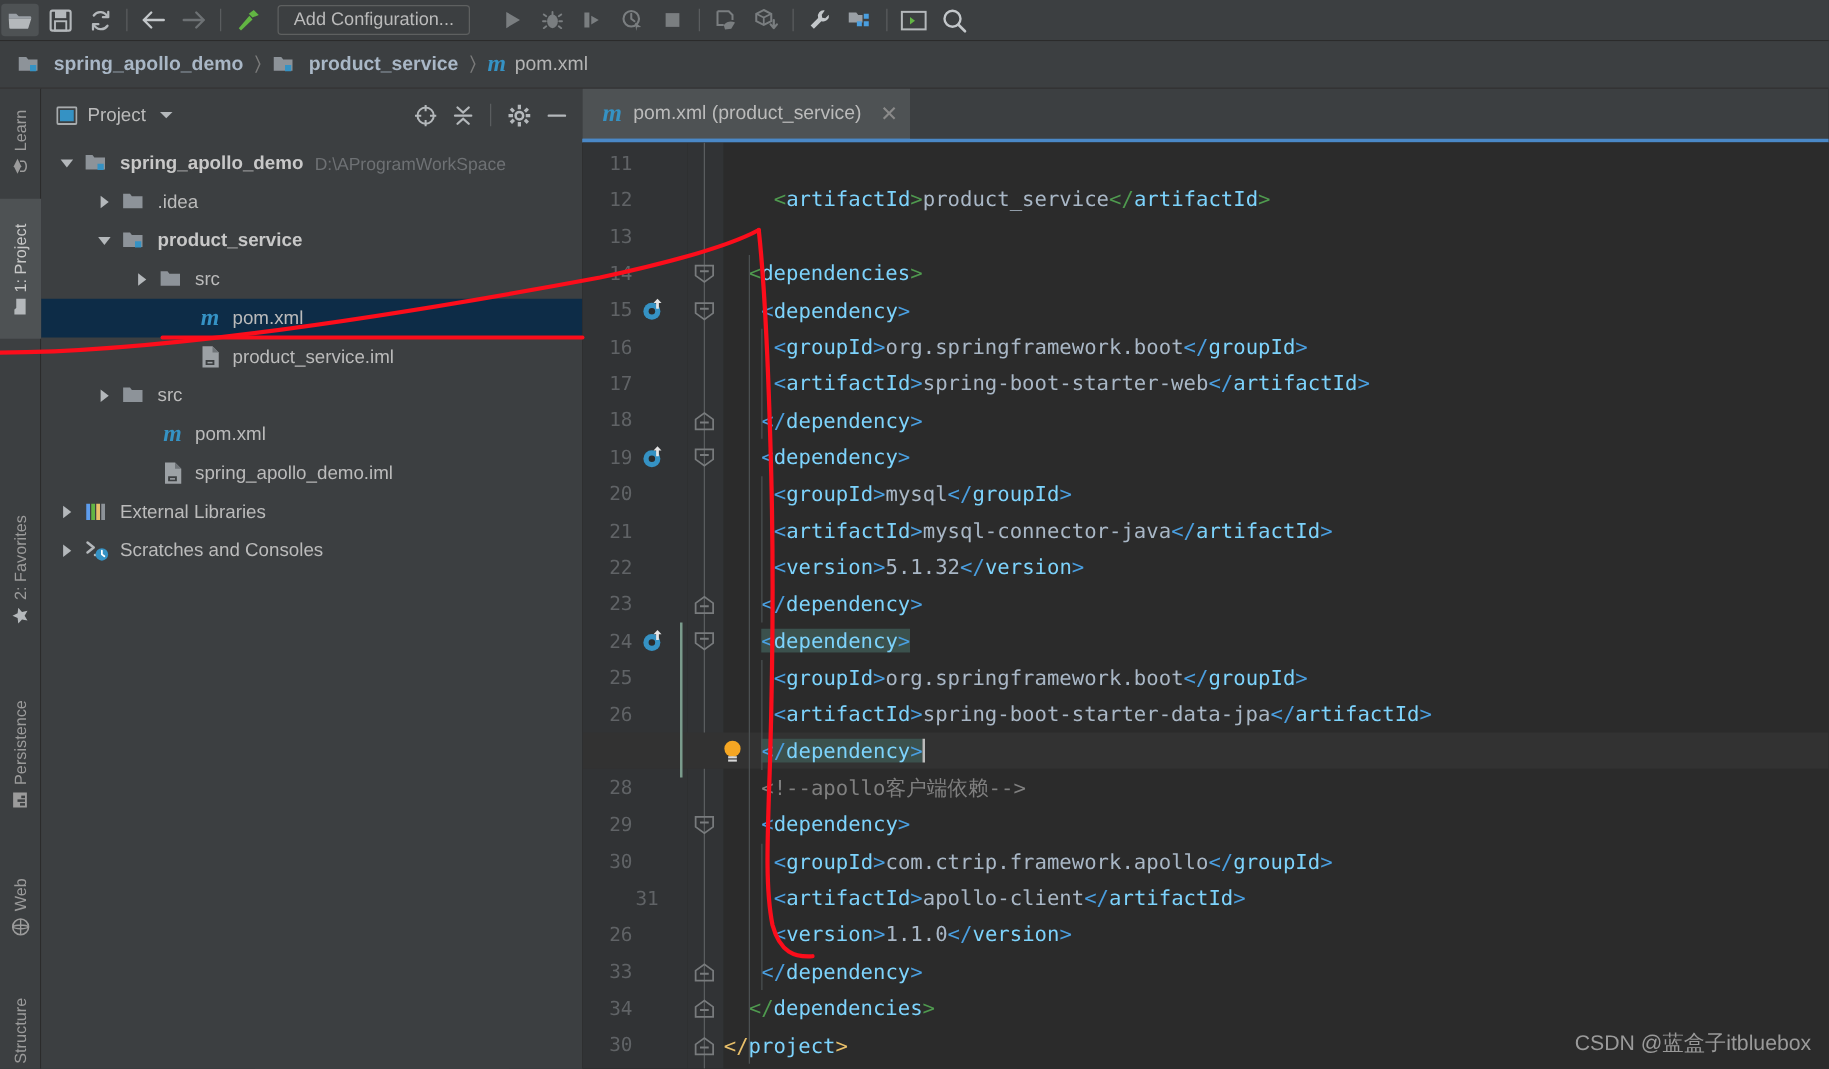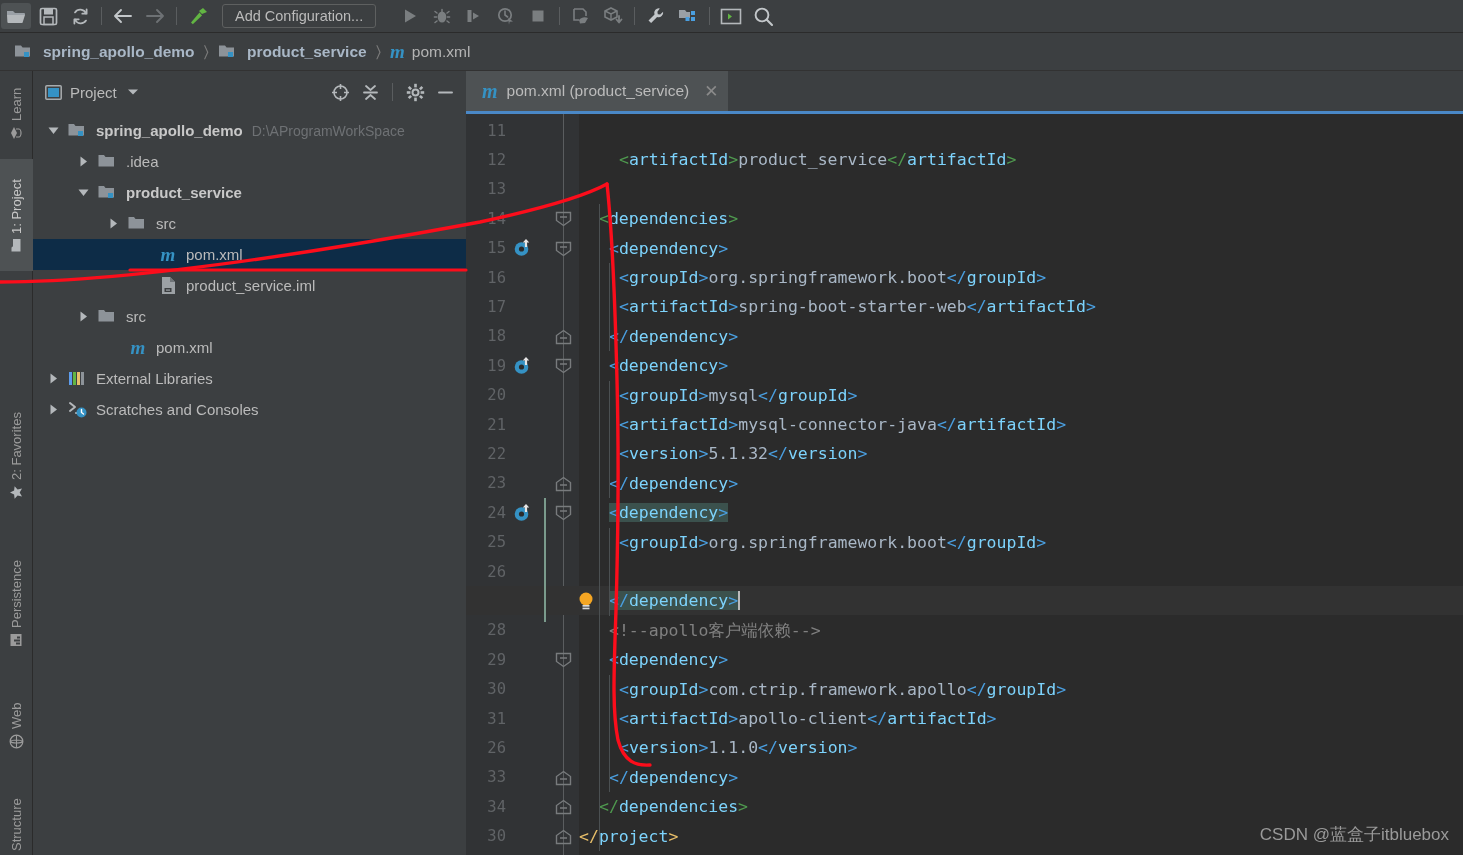--- a/index.html
+++ b/index.html
@@ -491,20 +491,32 @@
           </span>
           <span class="tlabel">src</span>
         </div>
         <div class="trow" style="padding-left: 70px;">
           <span class="tw"></span>
           <span style="display: flex; align-items: center; margin-left: 4px; width: 22px; justify-content: center;">
             <span style="color:#3592c4;font-weight:bold;font-style:italic;font-size:19px;font-family:'Liberation Serif',serif;line-height:1;">m</span>
           </span>
           <span class="tlabel">pom.xml</span>
         </div>
+        <div class="trow" style="padding-left: 70px;">
+          <span class="tw"></span>
+          <span style="display: flex; align-items: center; margin-left: 4px; width: 22px; justify-content: center;">
+            <svg width="17" height="19" viewBox="0 0 17 19">
+              <path d="M2 1h8l5 5v12H2z" fill="#9ca1a5"></path>
+              <path d="M10 1v5h5z" fill="#6f7478"></path>
+              <rect x="4.5" y="12" width="7" height="4" fill="#3c3f41"></rect>
+              <rect x="6" y="13.5" width="4" height="1.2" fill="#9ca1a5"></rect>
+            </svg>
+          </span>
+          <span class="tlabel">spring_apollo_demo.iml</span>
+        </div>
         <div class="trow" style="padding-left: 10px;">
           <span class="tw">
             <svg width="9" height="11" viewBox="0 0 9 11">
               <path d="M1.5 0.5v10L8 5.5z" fill="#b4b8bb"></path>
             </svg>
           </span>
           <span style="display: flex; align-items: center; margin-left: 4px; width: 22px; justify-content: center;">
             <svg width="20" height="17" viewBox="0 0 20 17">
               <rect x="1" y="2" width="3" height="13" fill="#5d9cec"></rect>
               <rect x="5" y="2" width="3" height="13" fill="#62b543"></rect>
@@ -622,21 +634,21 @@
           </div>
           <div class="gutter-line" style="top: 501.8px;">
             <span class="lnum">28</span>
           </div>
           <div class="gutter-line" style="top: 531.2px;">
             <span class="lnum">29</span>
           </div>
           <div class="gutter-line" style="top: 560.6px;">
             <span class="lnum">30</span>
           </div>
-          <div class="gutter-line" style="top: 590px;">
+          <div class="gutter-line" style="top: 590px; justify-content: center;">
             <span class="lnum">31</span>
           </div>
           <div class="gutter-line" style="top: 619.4px;">
             <span class="lnum">26</span>
           </div>
           <div class="gutter-line" style="top: 648.8px;">
             <span class="lnum">33</span>
           </div>
           <div class="gutter-line" style="top: 678.2px;">
             <span class="lnum">34</span>
@@ -730,20 +742,21 @@
           <div class="cline" style="top: 149px; left: 40px;"><span><span class="br-blue">&lt;</span><span class="tag">groupId</span><span class="br-blue">&gt;</span><span class="txt">org.springframework.boot</span><span class="br-blue">&lt;/</span><span class="tag">groupId</span><span class="br-blue">&gt;</span></span></div>
           <div class="cline" style="top: 178.4px; left: 40px;"><span><span class="br-blue">&lt;</span><span class="tag">artifactId</span><span class="br-blue">&gt;</span><span class="txt">spring-boot-starter-web</span><span class="br-blue">&lt;/</span><span class="tag">artifactId</span><span class="br-blue">&gt;</span></span></div>
           <div class="cline" style="top: 207.8px; left: 30px;"><span><span class="br-blue">&lt;/</span><span class="tag">dependency</span><span class="br-blue">&gt;</span></span></div>
           <div class="cline" style="top: 237.2px; left: 30px;"><span><span class="br-blue">&lt;</span><span class="tag">dependency</span><span class="br-blue">&gt;</span></span></div>
           <div class="cline" style="top: 266.6px; left: 40px;"><span><span class="br-blue">&lt;</span><span class="tag">groupId</span><span class="br-blue">&gt;</span><span class="txt">mysql</span><span class="br-blue">&lt;/</span><span class="tag">groupId</span><span class="br-blue">&gt;</span></span></div>
           <div class="cline" style="top: 296px; left: 40px;"><span><span class="br-blue">&lt;</span><span class="tag">artifactId</span><span class="br-blue">&gt;</span><span class="txt">mysql-connector-java</span><span class="br-blue">&lt;/</span><span class="tag">artifactId</span><span class="br-blue">&gt;</span></span></div>
           <div class="cline" style="top: 325.4px; left: 40px;"><span><span class="br-blue">&lt;</span><span class="tag">version</span><span class="br-blue">&gt;</span><span class="txt">5.1.32</span><span class="br-blue">&lt;/</span><span class="tag">version</span><span class="br-blue">&gt;</span></span></div>
           <div class="cline" style="top: 354.8px; left: 30px;"><span><span class="br-blue">&lt;/</span><span class="tag">dependency</span><span class="br-blue">&gt;</span></span></div>
           <div class="cline" style="top: 384.2px; left: 30px;"><span class="hl"><span class="br-blue">&lt;</span><span class="tag">dependency</span><span class="br-blue">&gt;</span></span></div>
           <div class="cline" style="top: 413.6px; left: 40px;"><span><span class="br-blue">&lt;</span><span class="tag">groupId</span><span class="br-blue">&gt;</span><span class="txt">org.springframework.boot</span><span class="br-blue">&lt;/</span><span class="tag">groupId</span><span class="br-blue">&gt;</span></span></div>
+          <div class="cline" style="top: 443px; left: 40px;"><span><span class="br-blue">&lt;</span><span class="tag">artifactId</span><span class="br-blue">&gt;</span><span class="txt">spring-boot-starter-data-jpa</span><span class="br-blue">&lt;/</span><span class="tag">artifactId</span><span class="br-blue">&gt;</span></span></div>
           <div class="cline curline-bg" style="top: 472.4px;"></div>
           <div class="cline" style="top: 472.4px; left: 30px;"><span class="hl"><span class="br-blue">&lt;/</span><span class="tag">dependency</span><span class="br-blue">&gt;</span></span><span class="caret"></span></div>
           <div class="cline" style="top: 501.8px; left: 30px;"><span><span class="cmt">&lt;!--apollo客户端依赖--&gt;</span></span></div>
           <div class="cline" style="top: 531.2px; left: 30px;"><span><span class="br-blue">&lt;</span><span class="tag">dependency</span><span class="br-blue">&gt;</span></span></div>
           <div class="cline" style="top: 560.6px; left: 40px;"><span><span class="br-blue">&lt;</span><span class="tag">groupId</span><span class="br-blue">&gt;</span><span class="txt">com.ctrip.framework.apollo</span><span class="br-blue">&lt;/</span><span class="tag">groupId</span><span class="br-blue">&gt;</span></span></div>
           <div class="cline" style="top: 590px; left: 40px;"><span><span class="br-blue">&lt;</span><span class="tag">artifactId</span><span class="br-blue">&gt;</span><span class="txt">apollo-client</span><span class="br-blue">&lt;/</span><span class="tag">artifactId</span><span class="br-blue">&gt;</span></span></div>
           <div class="cline" style="top: 619.4px; left: 40px;"><span><span class="br-blue">&lt;</span><span class="tag">version</span><span class="br-blue">&gt;</span><span class="txt">1.1.0</span><span class="br-blue">&lt;/</span><span class="tag">version</span><span class="br-blue">&gt;</span></span></div>
           <div class="cline" style="top: 648.8px; left: 30px;"><span><span class="br-blue">&lt;/</span><span class="tag">dependency</span><span class="br-blue">&gt;</span></span></div>
           <div class="cline" style="top: 678.2px; left: 20px;"><span><span class="br-green">&lt;/</span><span class="tag">dependencies</span><span class="br-green">&gt;</span></span></div>
           <div class="cline" style="top: 707.6px; left: 0px;"><span><span class="br-gold">&lt;/</span><span class="tag">project</span><span class="br-gold">&gt;</span></span></div>

